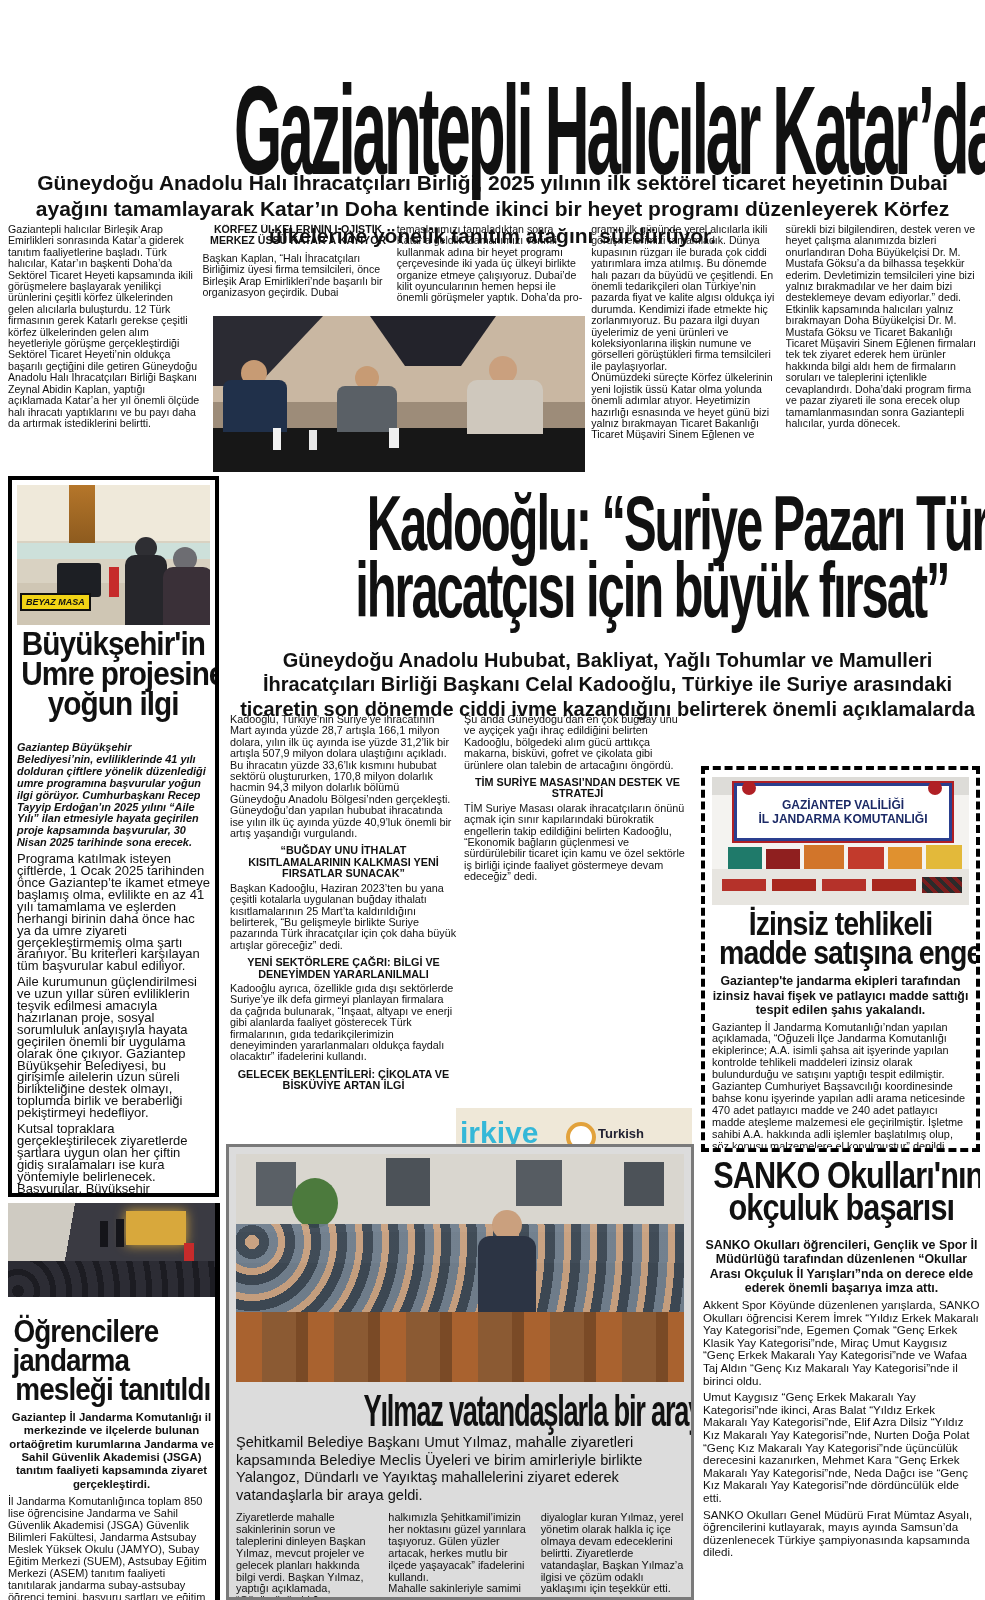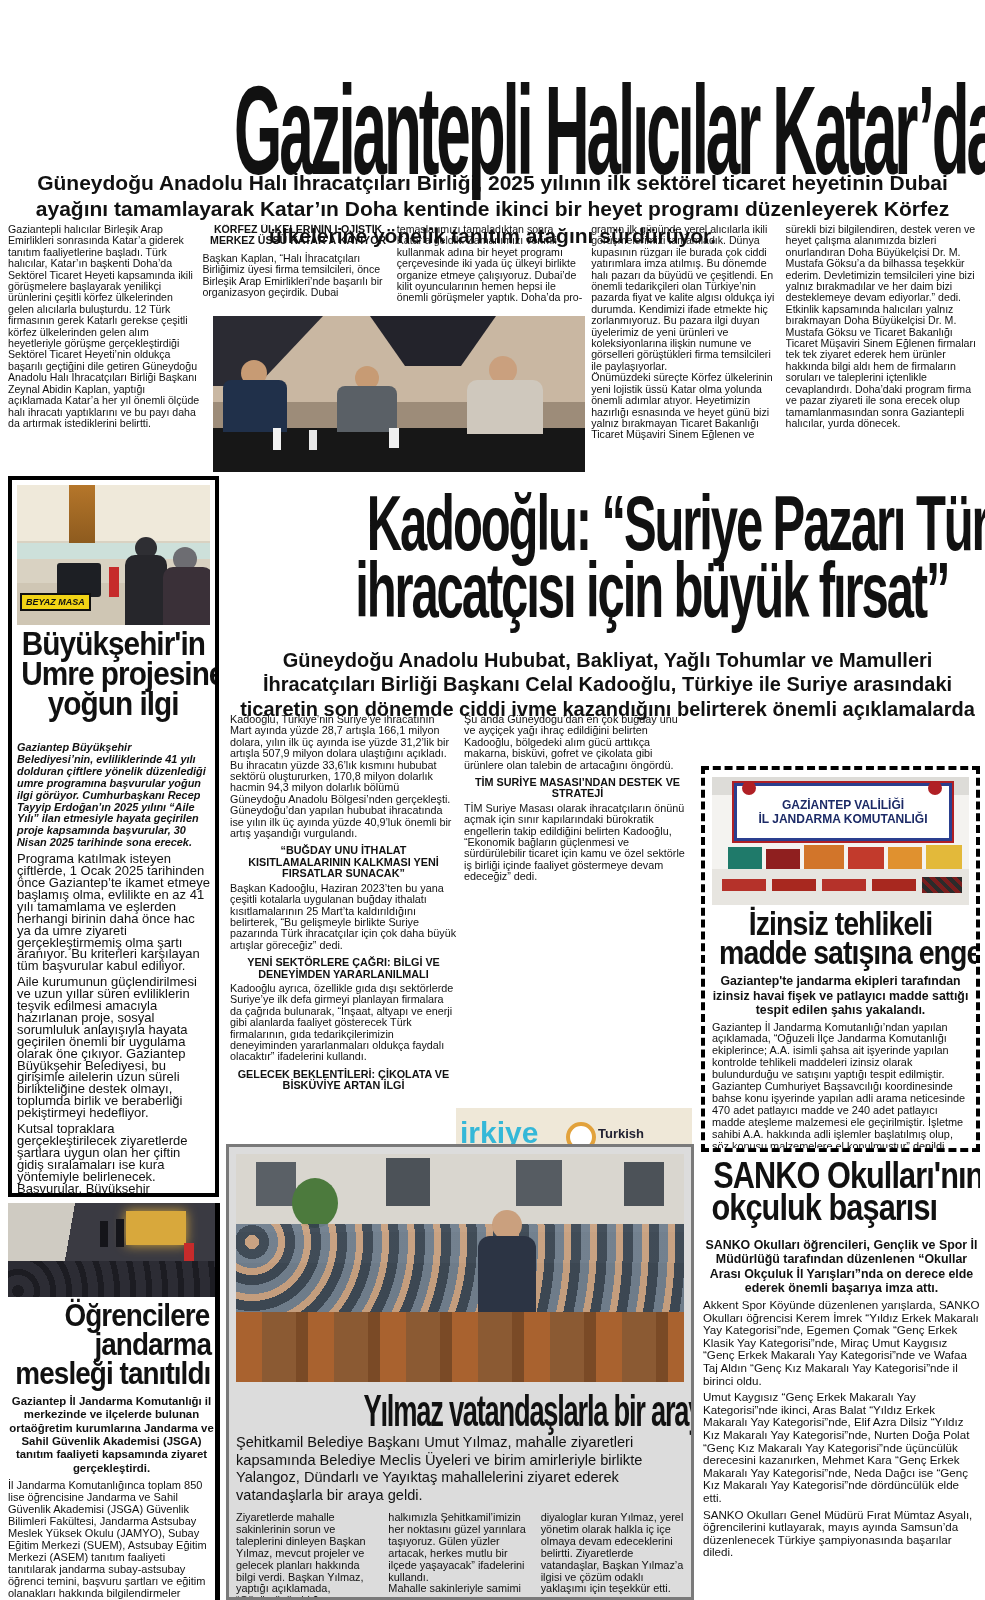--- a/index.html
+++ b/index.html
@@ -47,27 +47,27 @@
   .kh{font-weight:bold;text-align:center;margin:6px 0 3px 0;}
   
   .jbox{left:701px;top:766px;width:279px;height:386px;border:4px dashed #000;box-sizing:border-box;
         padding:7px;overflow:hidden;}
   .jh{text-align:center;height:62px;margin-top:4px;}
   .jh .bigline{font-size:30px;letter-spacing:-1px;transform:scale(.95,1.1);transform-origin:50% 0;line-height:.95;}
   .jsub{font-weight:bold;font-size:12.3px;line-height:1.18;text-align:center;margin-top:3px;}
   .jbody{font-size:10.9px;line-height:11.9px;margin-top:4px;text-align:left;}
   
   .sanko{left:703px;top:1158px;width:277px;height:440px;overflow:hidden;}
-  .sanko-h{height:76px;}
+  .sanko-h{text-align:center;height:76px;}
   .sanko-h .bigline{font-size:33px;letter-spacing:-1px;transform:scale(.93,1.1);transform-origin:50% 0;line-height:.97;}
   .sanko-sub{font-weight:bold;font-size:12.4px;line-height:1.15;text-align:center;margin-top:4px;}
   .sanko-p{font-size:11.6px;line-height:12.6px;margin-top:4px;}
   
   .blcol{left:8px;top:1203px;width:207px;height:397px;overflow:hidden;}
-  .bl-h{text-align:right;height:92px;margin-top:4px;}
+  .bl-h{text-align:left;height:92px;margin-top:20px;}
   .bl-h .bigline{font-size:30px;letter-spacing:-1px;transform:scale(.93,1.05);transform-origin:50% 0;line-height:.96;}
   .bl-sub{font-weight:bold;font-size:11.4px;line-height:1.17;text-align:center;margin-top:2px;}
   .bl-body{font-size:11px;line-height:12px;margin-top:4px;}
   .vrule{left:215px;top:1203px;width:5px;height:397px;background:#000;}
   
   .greybox{left:226px;top:1144px;width:468px;height:456px;background:#dcdcdc;border:3px solid #7a7a7a;
            box-sizing:border-box;padding:7px;overflow:hidden;}
   .y-h{text-align:center;height:44px;margin-top:4px;}
   .y-h .bigline{font-size:44px;letter-spacing:-2px;transform:scale(.62,1.0);transform-origin:50% 0;}
   .y-sub{font-weight:normal;font-size:14.6px;line-height:1.2;text-align:left;margin-top:4px;}
@@ -194,21 +194,21 @@
   </div>
 
   <div class="abs sanko">
     <div class="sanko-h">
       <span class="bigline">SANKO Okulları'nın</span><br>
       <span class="bigline">okçuluk başarısı</span>
     </div>
     <div class="sanko-sub">SANKO Okulları öğrencileri, Gençlik ve Spor İl Müdürlüğü tarafından düzenlenen “Okullar Arası Okçuluk İl Yarışları”nda on derece elde ederek önemli başarıya imza attı.</div>
     <div class="sanko-p">Akkent Spor Köyünde düzenlenen yarışlarda, SANKO Okulları öğrencisi Kerem İmrek “Yıldız Erkek Makaralı Yay Kategorisi”nde, Egemen Çomak “Genç Erkek Klasik Yay Kategorisi”nde, Miraç Umut Kaygısız “Genç Erkek Makaralı Yay Kategorisi”nde ve Wafaa Taj Aldın “Genç Kız Makaralı Yay Kategorisi”nde il birinci oldu.</div>
     <div class="sanko-p">Umut Kaygısız “Genç Erkek Makaralı Yay Kategorisi”nde ikinci, Aras Balat “Yıldız Erkek Makaralı Yay Kategorisi”nde, Elif Azra Dilsiz “Yıldız Kız Makaralı Yay Kategorisi”nde, Nurten Doğa Polat “Genç Kız Makaralı Yay Kategorisi”nde üçüncülük derecesini kazanırken, Mehmet Kara “Genç Erkek Makaralı Yay Kategorisi”nde, Neda Dağcı ise “Genç Kız Makaralı Yay Kategorisi”nde dördüncülük elde etti.</div>
-    <div class="sanko-p">SANKO Okulları Genel Müdürü Fırat Mümtaz Asyalı, öğrencilerini kutlayarak, mayıs ayında Samsun’da düzenlenecek Türkiye şampiyonasında başarılar diledi.</div>
+    <div class="sanko-p">SANKO Okulları Genel Müdürü Fırat Mümtaz Asyalı, öğrencilerini kutlayarak, mayıs ayında Samsun’da düzenlenecek Türkiye şampiyonasında kapsamında diledi.</div>
   </div>
 
   <div class="abs blcol">
     <div class="photo" style="width:100%;height:94px;background:linear-gradient(100deg,#cfcbc2 0 30%,#3a3a42 30% 100%);">
       <div class="ph-shape" style="left:118px;top:8px;width:60px;height:34px;background:#d8a83c;box-shadow:0 0 12px #d8a83c;"></div>
       <div class="ph-shape" style="left:176px;top:40px;width:10px;height:20px;background:#c62b2b;"></div>
       <div class="ph-shape" style="left:92px;top:18px;width:8px;height:26px;background:#15151a;"></div>
       <div class="ph-shape" style="left:108px;top:16px;width:8px;height:28px;background:#15151a;"></div>
       <div class="ph-shape" style="left:0;top:58px;width:100%;height:36px;background:repeating-radial-gradient(circle at 10px 30px,#1c1c22 0 6px,#2c2c34 6px 16px);"></div>
     </div>

